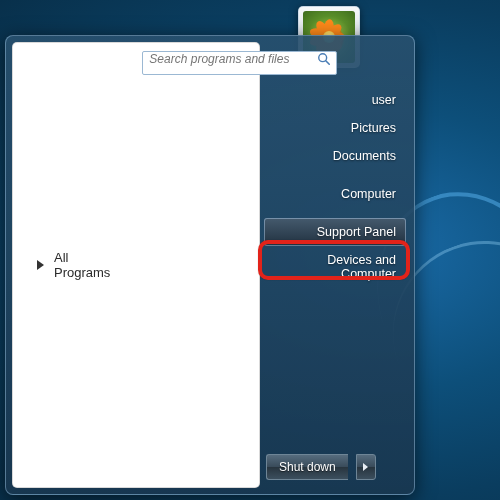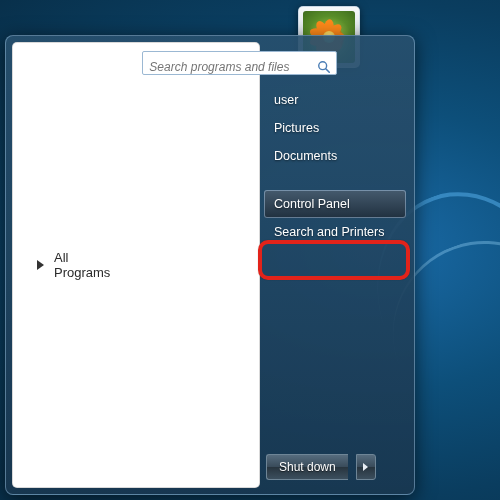--- a/index.html
+++ b/index.html
@@ -42,37 +42,37 @@
     padding: 10px 12px; font-size: 13px; color: #2a2a2a;
     cursor: pointer;
   }
   .triangle-right {
     width: 0; height: 0; border-top: 5px solid transparent;
     border-bottom: 5px solid transparent; border-left: 7px solid #333;
   }
   .separator { height: 1px; background: #e2e2e2; margin: 0 6px; }
   .search-row { padding: 8px 8px 8px 8px; }
   .search-box {
-    width: 100%; display: flex; align-items: flex-end;
+    width: 100%; display: flex; align-items: flex-start;
     border: 1px solid #9bb8d3; border-radius: 2px; background: #fff;
     height: 24px;
   }
   .search-input {
     flex: 1; border: none; outline: none; font-size: 12px;
     font-style: italic; color: #888; padding: 0 6px; background: transparent;
   }
   .search-icon-wrap { width: 24px; display:flex; align-items:center; justify-content:center; }
   .search-icon-svg { width: 14px; height: 14px; }
 
   .right-pane {
     flex: 1; padding: 6px 2px 6px 4px; display: flex; flex-direction: column;
     color: #fff; font-size: 12.5px;
   }
   .right-spacer-top { height: 38px; }
-  .right-list { flex: 1; display: flex; flex-direction: column; }
+  .right-list { flex: 1; display: flex; flex-direction: column; text-align: right; }
   .right-item {
     padding: 7px 10px; cursor: pointer; border-radius: 3px;
     text-shadow: 0 1px 2px rgba(0,0,0,0.5);
   }
   .right-item.hovered {
     background: linear-gradient(to bottom, rgba(72,92,110,0.92), rgba(32,46,60,0.92));
     box-shadow: inset 0 0 0 1px rgba(170,200,230,0.5);
   }
   .right-gap { height: 10px; }
   .highlight-box {
@@ -161,23 +161,24 @@
     </div>
   </div>
 
   <div class="right-pane">
     <div class="right-spacer-top"></div>
     <div class="right-list">
       <div class="right-item"><span>user</span></div>
       <div class="right-item"><span>Pictures</span></div>
       <div class="right-item"><span>Documents</span></div>
       <div class="right-gap"></div>
+      <div class="right-item"><span>Computer</span></div>
       <div class="right-gap"></div>
-      <div class="right-item hovered" id="control-panel-item"><span>Control Panel</span></div>
-      <div class="right-item"><span>Search and Printers</span></div>
+      <div class="right-item hovered" id="control-panel-item"><span>Support Panel</span></div>
+      <div class="right-item"><span>Devices and Computer</span></div>
     </div>
     <div class="shutdown-row">
       <div class="shutdown-btn">
         <span>Shut down</span>
       </div>
       <div class="shutdown-arrow">
         <span class="tri-small"></span>
       </div>
     </div>
   </div>

